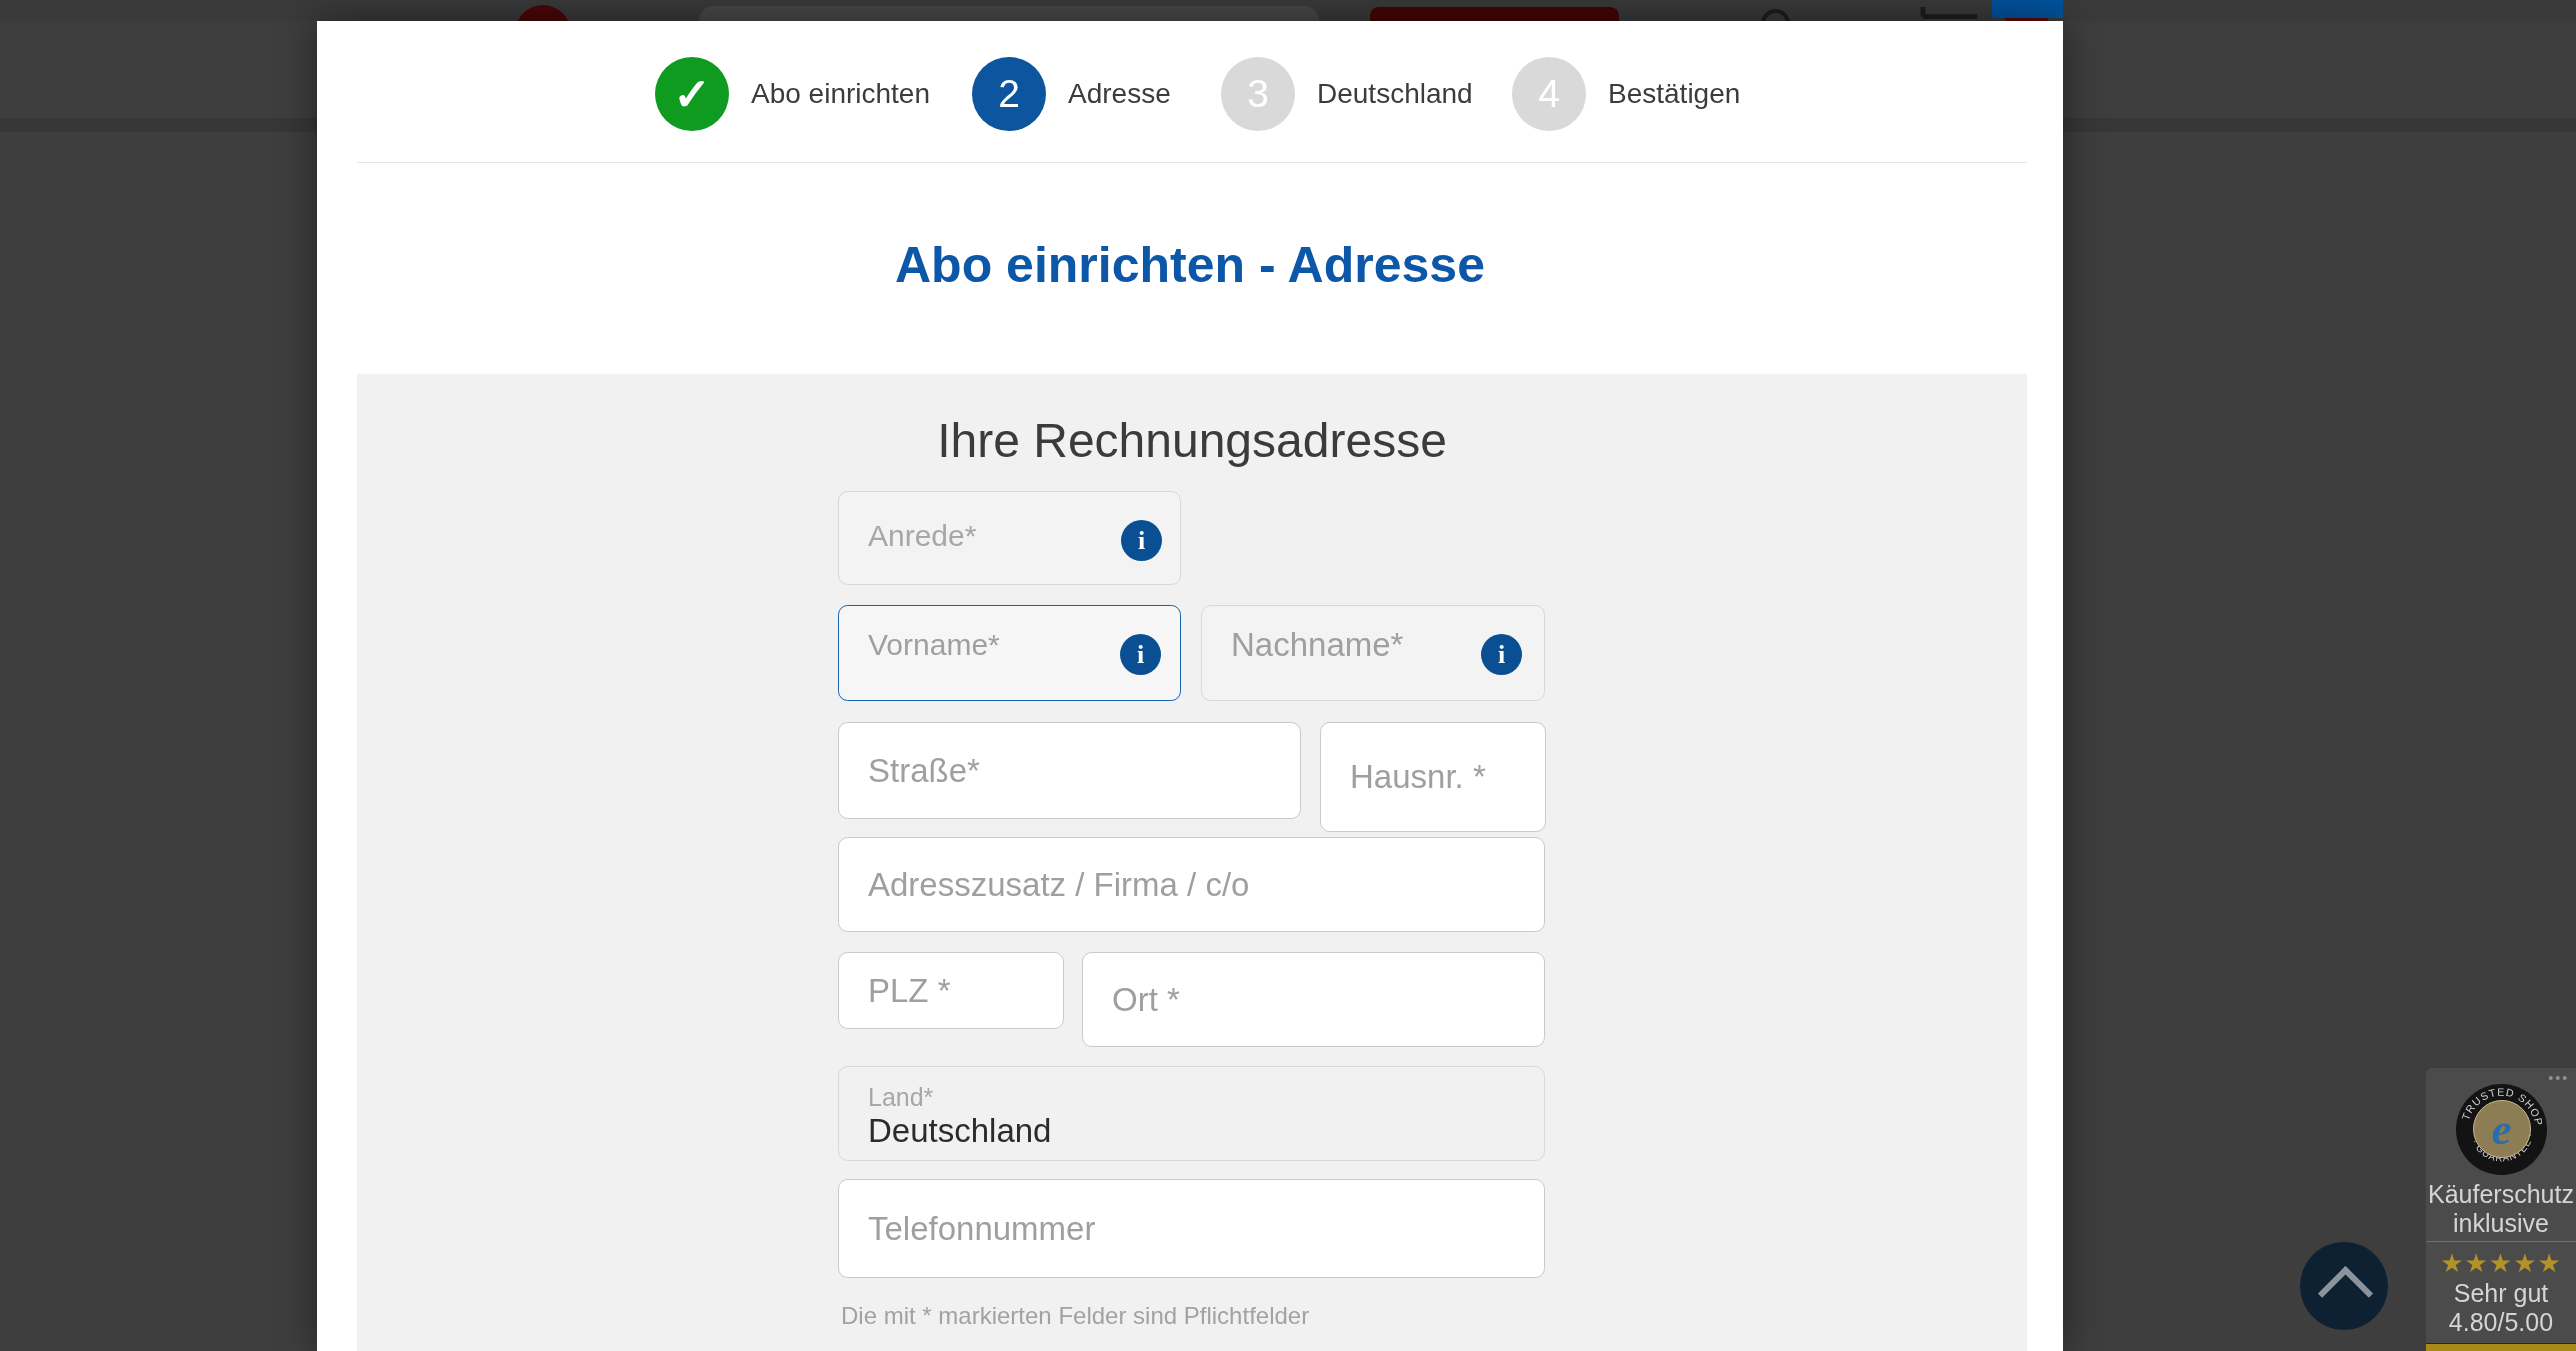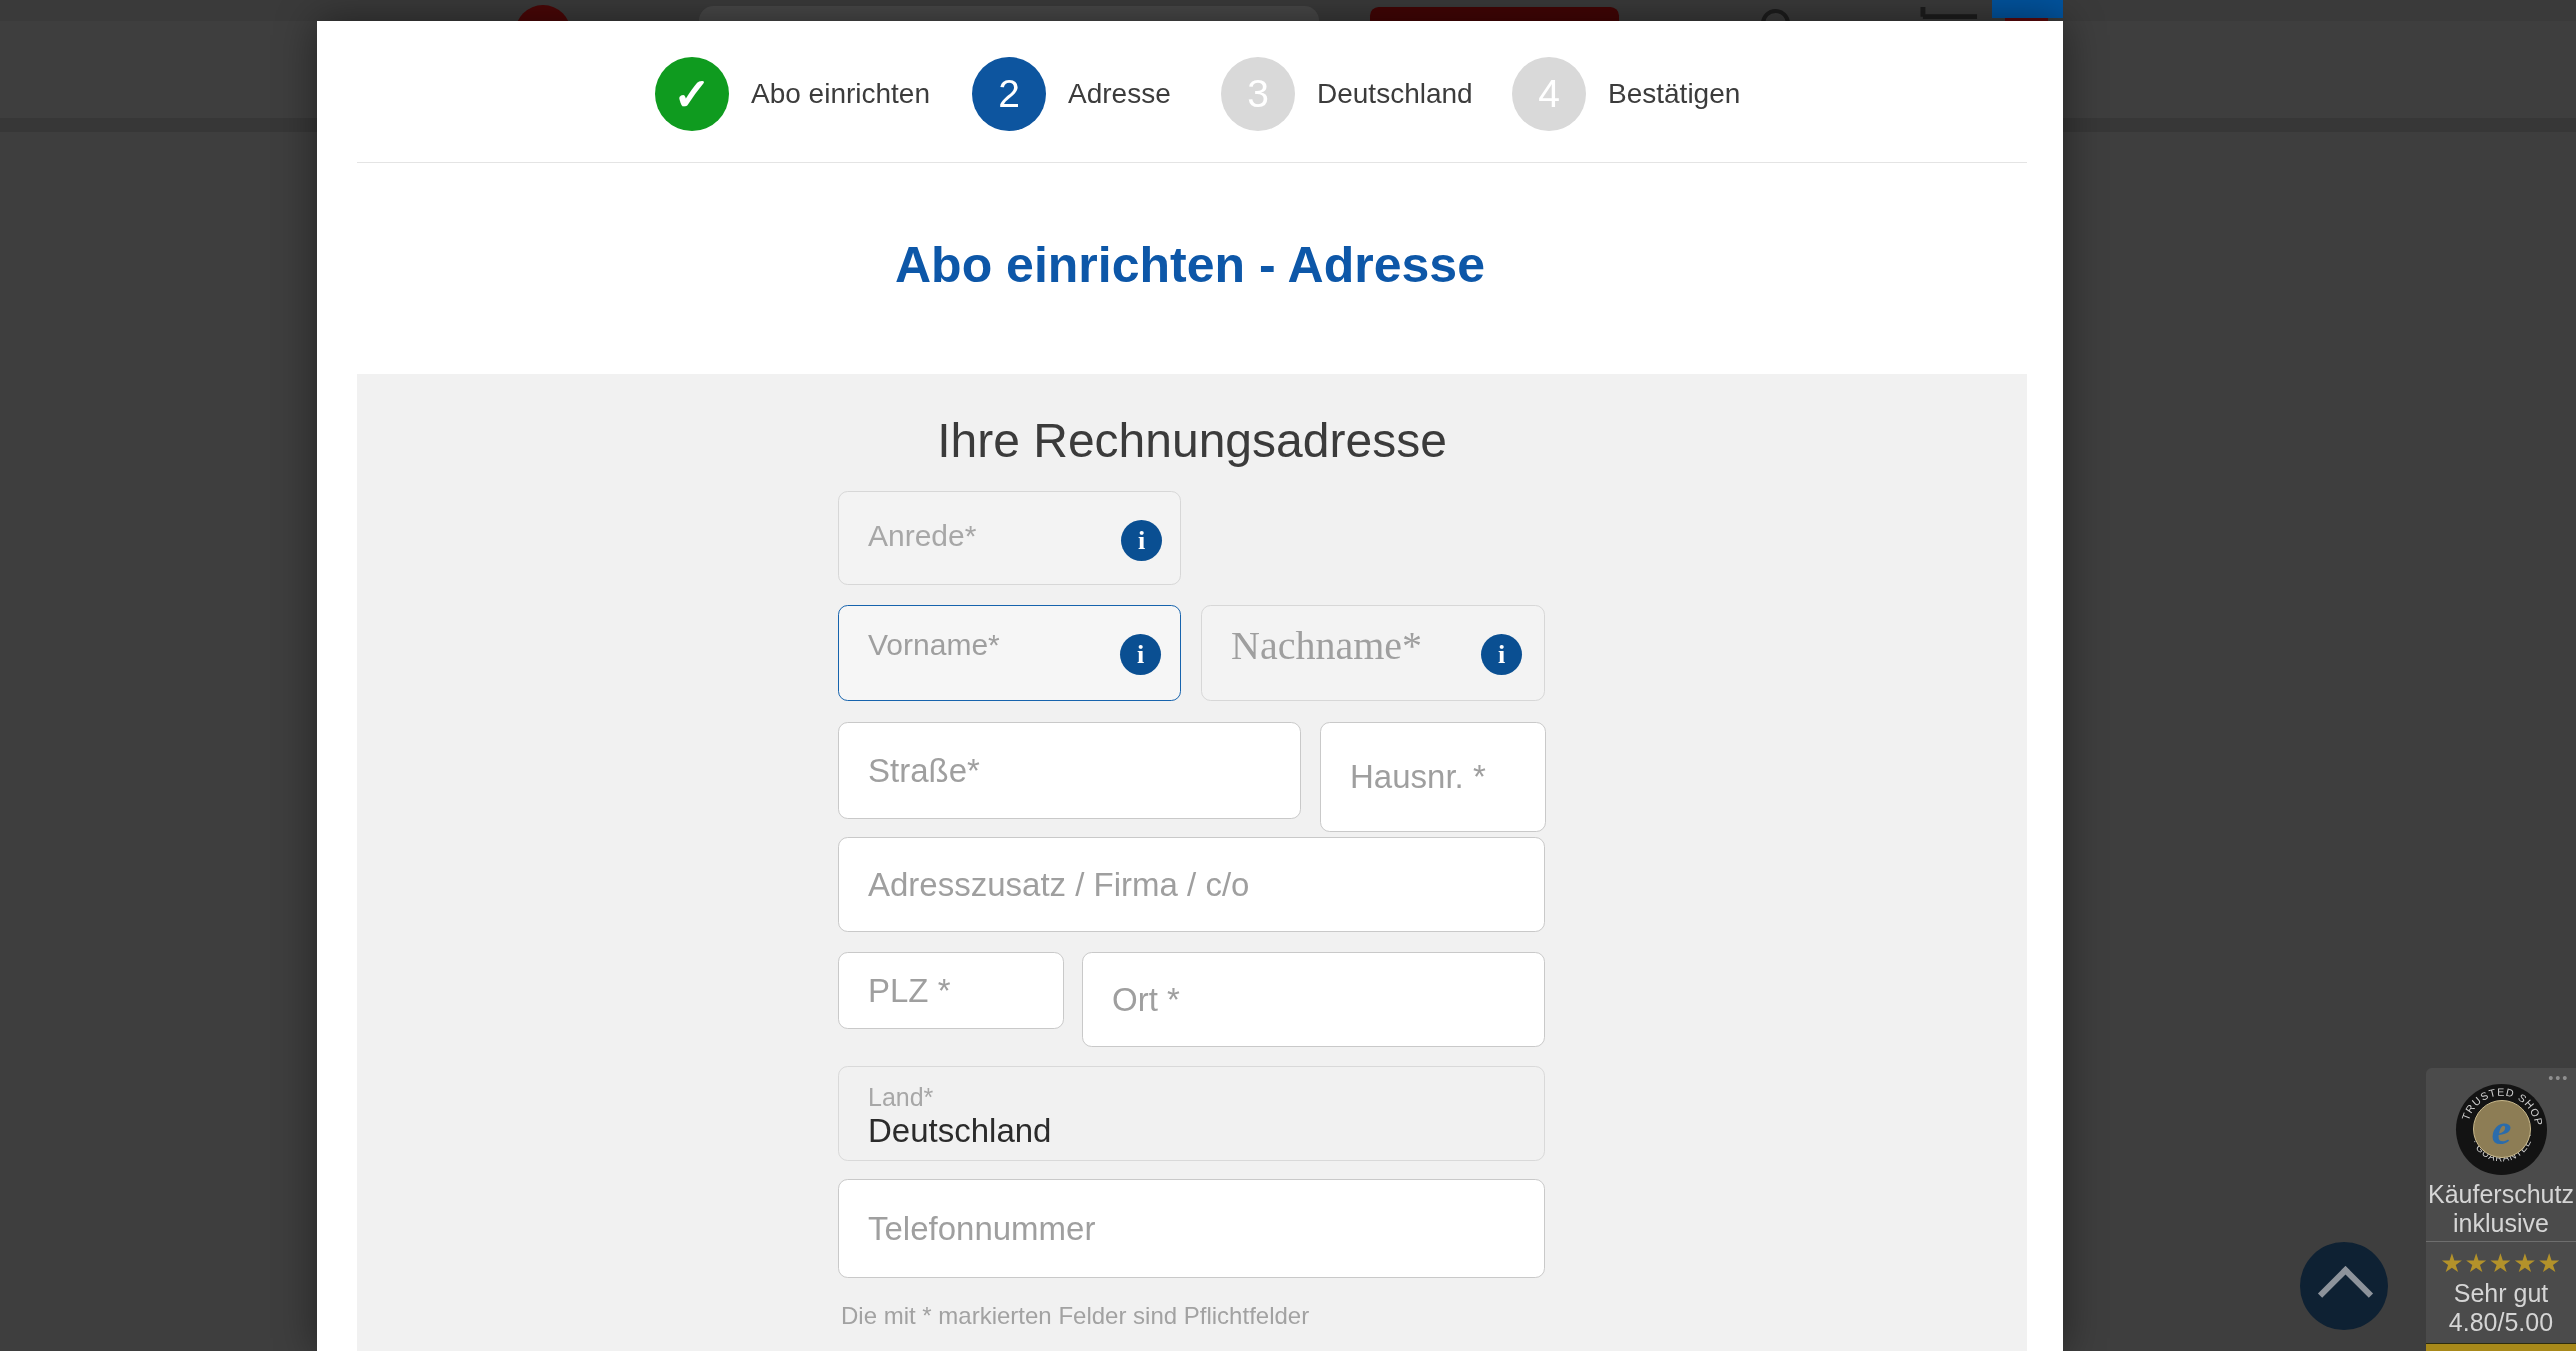--- a/index.html
+++ b/index.html
@@ -168,21 +168,21 @@
         <span class="floatlabel">Anrede*</span>
         <span class="infoicon" style="left:282px;top:28px;">i</span>
       </div>
 
       <div id="f-vorname" class="field focused">
         <input type="text" class="toplabel-in" style="padding: 25px 97px 41px 29px; font-size: 30px;" placeholder="Vorname*">
         <span class="infoicon" style="left:281px;top:28px;">i</span>
       </div>
 
       <div id="f-nachname" class="field gray">
-        <input type="text" style="padding: 25px 97px 41px 29px; font-size: 40px; font-family: Liberation Serif, serif;" placeholder="Nachname*">
+        <input type="text" style="padding: 25px 97px 41px 29px; font-size: 33px;" placeholder="Nachname*">
         <span class="infoicon" style="left:279px;top:28px;">i</span>
       </div>
 
       <div id="f-strasse" class="field">
         <input type="text" placeholder="Straße*" style="">
       </div>
       <div id="f-hausnr" class="field">
         <input type="text" placeholder="Hausnr. *" style="">
       </div>
       <div id="f-adresszusatz" class="field">

